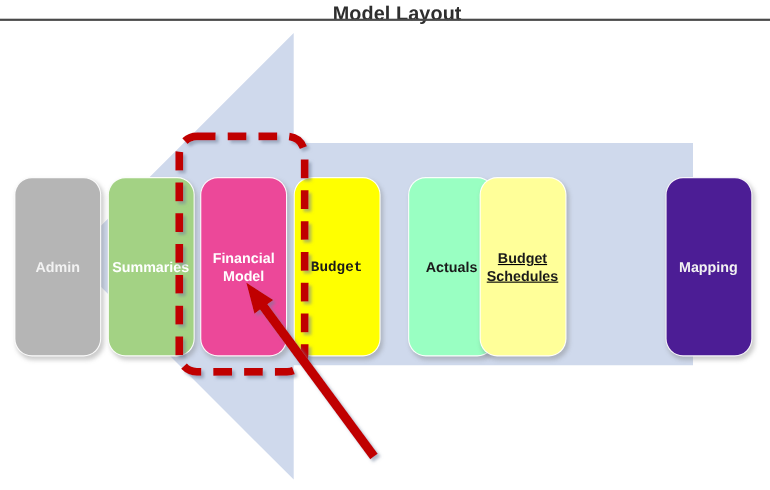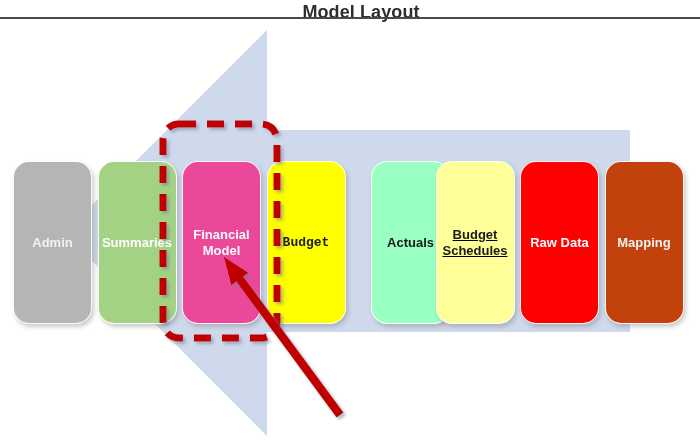--- a/index.html
+++ b/index.html
@@ -57,24 +57,21 @@
   </div>
       <div class="flow-box" style="left: 266.5px; background: rgb(255, 255, 0); font-family: Liberation Mono, monospace;">
     <span class="box-label" style="color: rgb(26, 26, 26);">Budget</span>
   </div>
       <div class="flow-box" style="left: 351px; background: rgb(153, 255, 194); margin-left: 20px;">
     <span class="box-label" style="color: rgb(26, 26, 26);">Actuals</span>
   </div>
       <div class="flow-box" style="left: 435.5px; background: rgb(255, 255, 153); text-decoration: underline;">
     <span class="box-label" style="color: rgb(26, 26, 26);">Budget Schedules</span>
   </div>
-      <div class="flow-box" style="left: 520px; background: rgb(255, 0, 0);">
-    <span class="box-label" style="color: rgb(255, 255, 255);">Raw Data</span>
-  </div>
-      <div class="flow-box" style="left: 604.5px; background: #c2410c;">
+      <div class="flow-box" style="left: 604.5px; background: #4c1d95;">
     <span class="box-label" style="color: rgb(242, 242, 242);">Mapping</span>
   </div>
     </div>
 
   <svg class="overlay-layer" viewBox="0 0 700 445" xmlns="http://www.w3.org/2000/svg">
     <defs>
       <filter id="soft-shadow" x="-20%" y="-20%" width="140%" height="140%">
         <feDropShadow dx="2.5" dy="2.5" stdDeviation="1.6" flood-color="#6f7f9a" flood-opacity="0.55"></feDropShadow>
       </filter>
     </defs>

